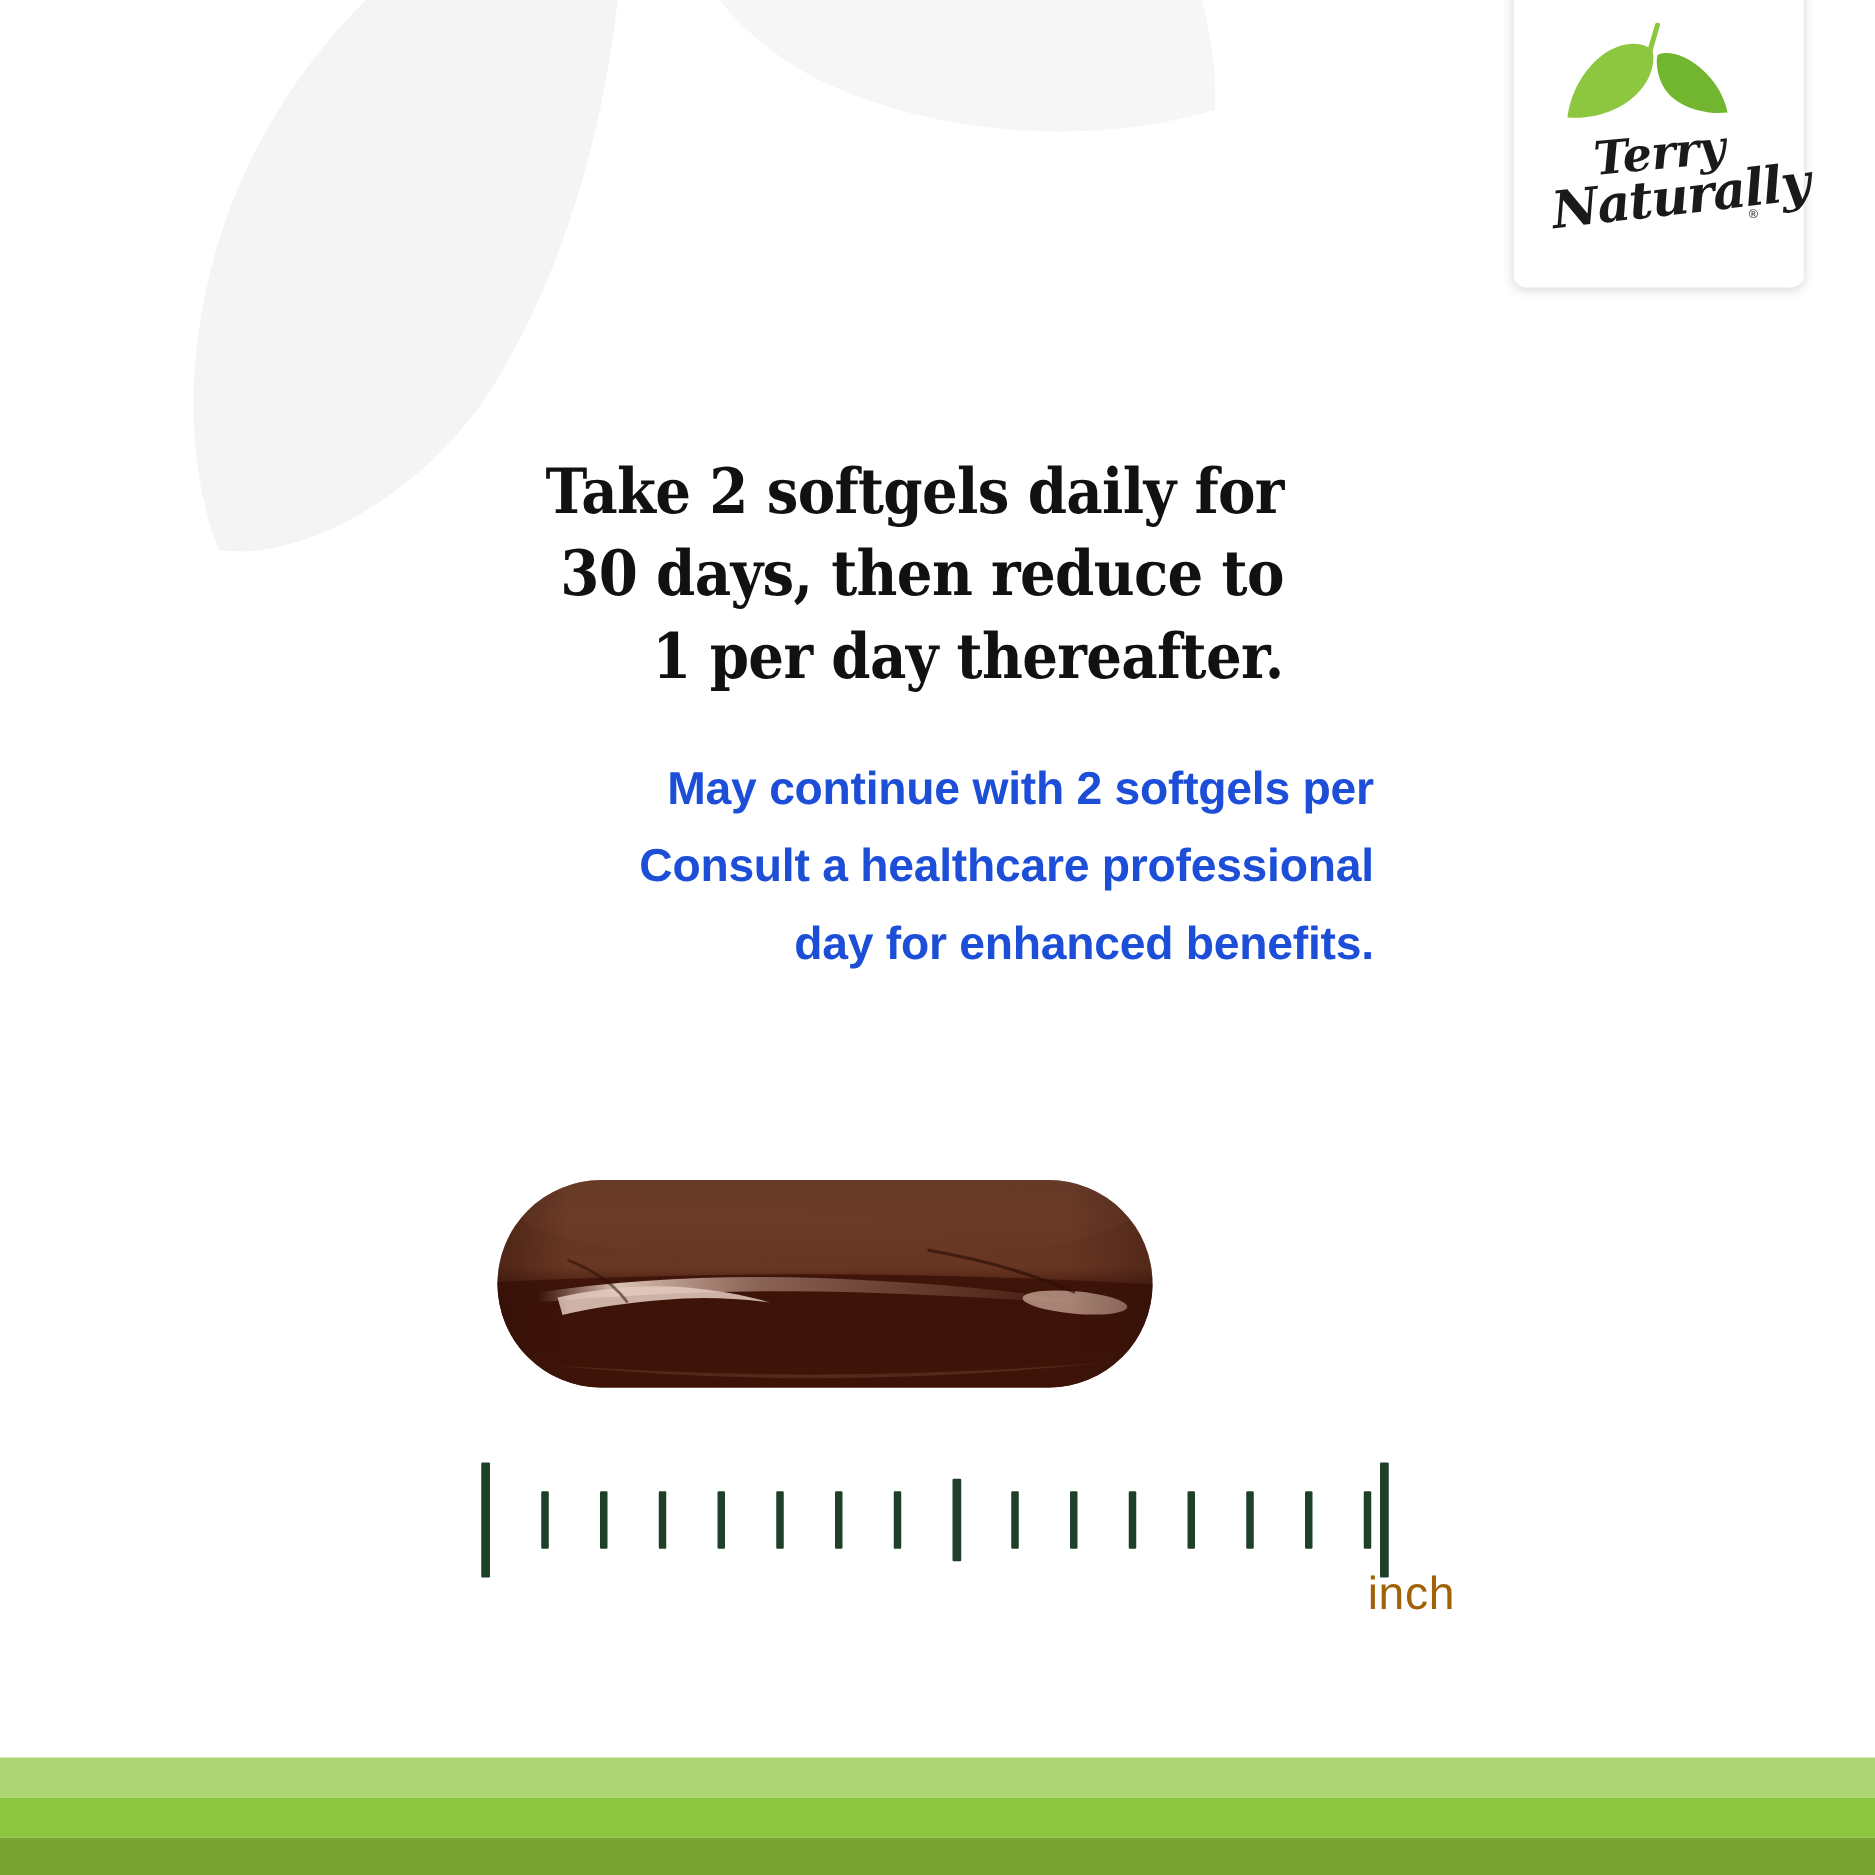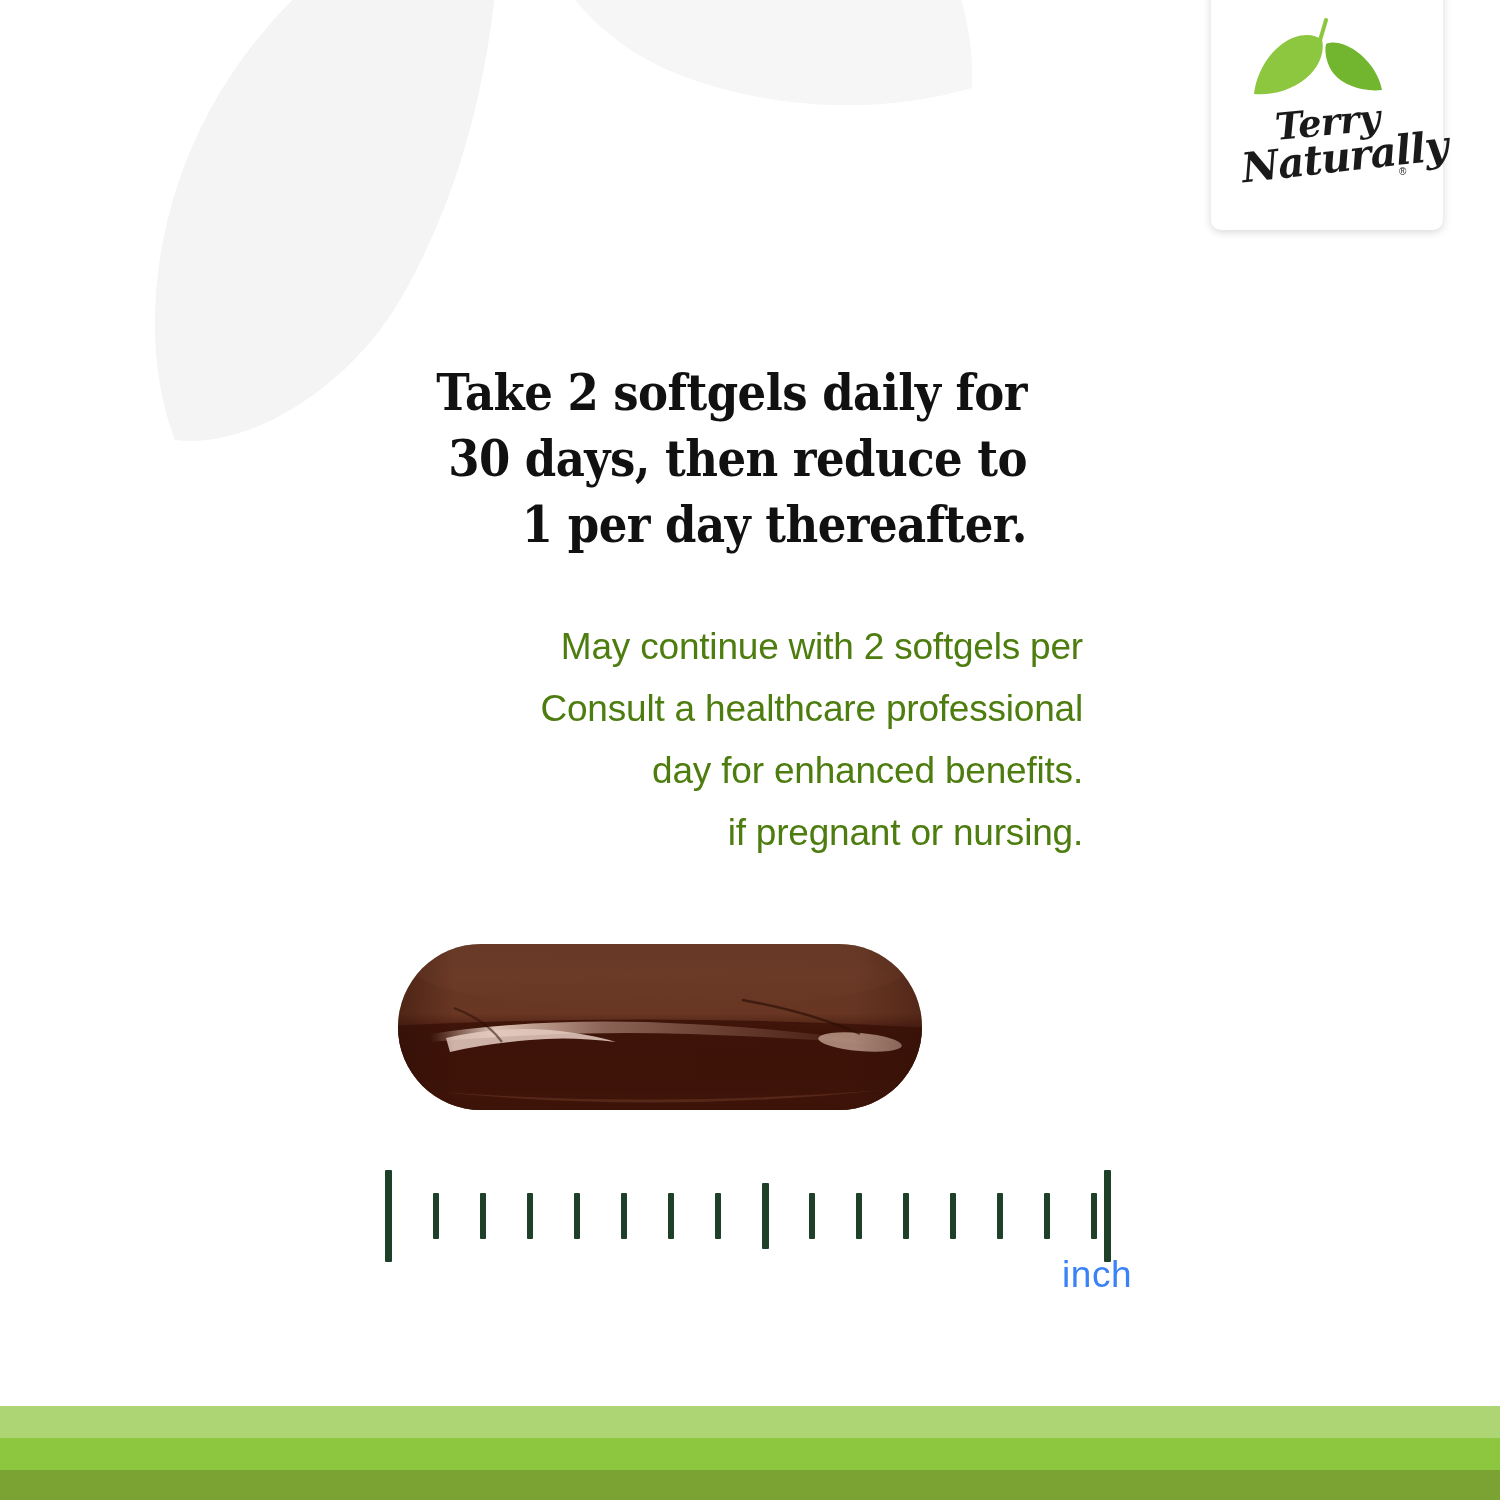--- a/index.html
+++ b/index.html
@@ -116,27 +116,27 @@
     line-height: 66px;
     color: #111111;
     letter-spacing: -0.6px;
     margin: 0;
     transform: scaleX(0.90);
     transform-origin: left top;
   }
   .headline .hl-line { display: block; white-space: nowrap; }
 
   .body-copy {
-    margin: 16px;
+    margin: 0;
     padding-top: 42px;
     font-family: "Liberation Sans", sans-serif;
-    font-weight: 400;
+    font-weight: 700;
     font-size: 37px;
     line-height: 62px;
-    color: #4d7c0f;
+    color: #1d4ed8;
     letter-spacing: -0.2px;
   }
   .body-copy .bc-line { display: block; white-space: nowrap; }
 
   
   .capsule-wrap {
     position: absolute;
     left: 390px;
     top: 930px;
     width: 540px;
@@ -158,28 +158,28 @@
     background: #1F4028;
     width: 7px;
     border-radius: 1px;
   }
   .tick-end   { height: 92px; top: 2px; }
   .tick-half  { height: 66px; top: 15px; }
   .tick-small { height: 46px; top: 25px; width: 6px; }
 
   .inch-label {
     position: absolute;
-    left: 900px;
+    left: 932px;
     top: 1254px;
     width: 232px;
     text-align: right;
     font-family: "Liberation Sans", sans-serif;
     font-weight: 300;
     font-size: 37px;
-    color: #3b82f6;
+    color: #a16207;
     letter-spacing: 0.5px;
     z-index: 3;
   }
 
   
   .footer {
     position: absolute;
     left: 0;
     bottom: 0;
     width: 1500px;
@@ -223,21 +223,20 @@
   <div class="content">
     <h1 class="headline">
       <span class="hl-line">Take 2 softgels daily for</span>
       <span class="hl-line">30 days, then reduce to</span>
       <span class="hl-line">1 per day thereafter.</span>
     </h1>
     <p class="body-copy">
       <span class="bc-line">May continue with 2 softgels per</span>
       <span class="bc-line">Consult a healthcare professional</span>
       <span class="bc-line">day for enhanced benefits.</span>
-      <span class="bc-line">if pregnant or nursing.</span>
     </p>
   </div>
 
   <svg class="capsule-wrap" viewBox="0 0 540 190" xmlns="http://www.w3.org/2000/svg" aria-hidden="true">
     <defs>
       <linearGradient id="capBody" x1="0" y1="0" x2="0" y2="1">
         <stop offset="0%" stop-color="#57301F"></stop>
         <stop offset="18%" stop-color="#6B3A26"></stop>
         <stop offset="42%" stop-color="#6E3A25"></stop>
         <stop offset="54%" stop-color="#471A10"></stop>

